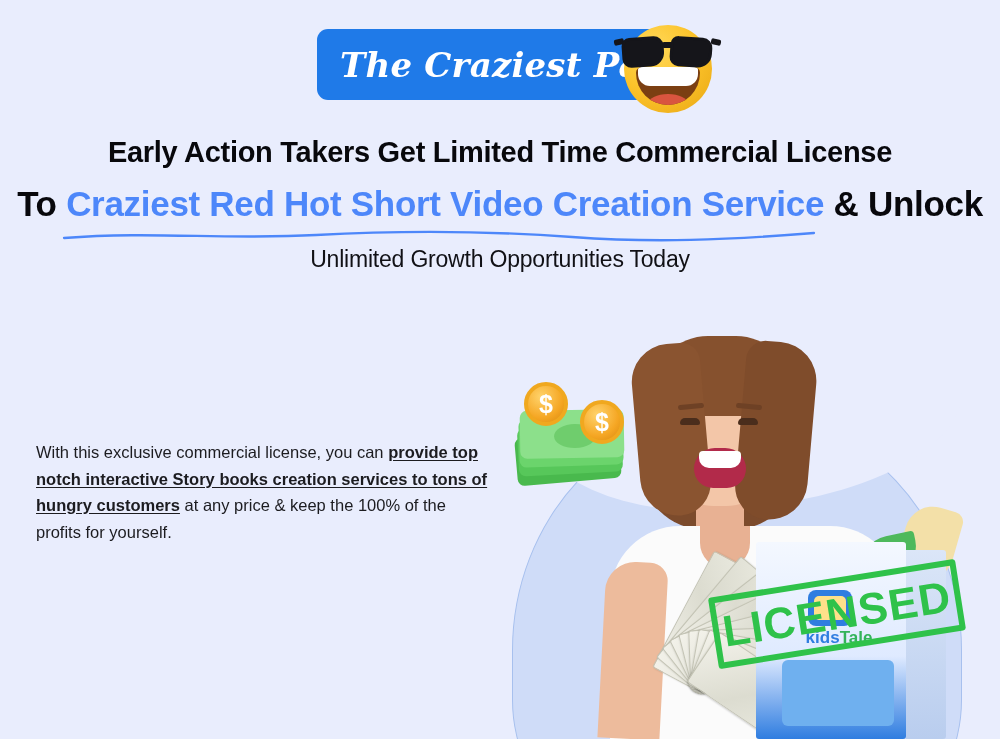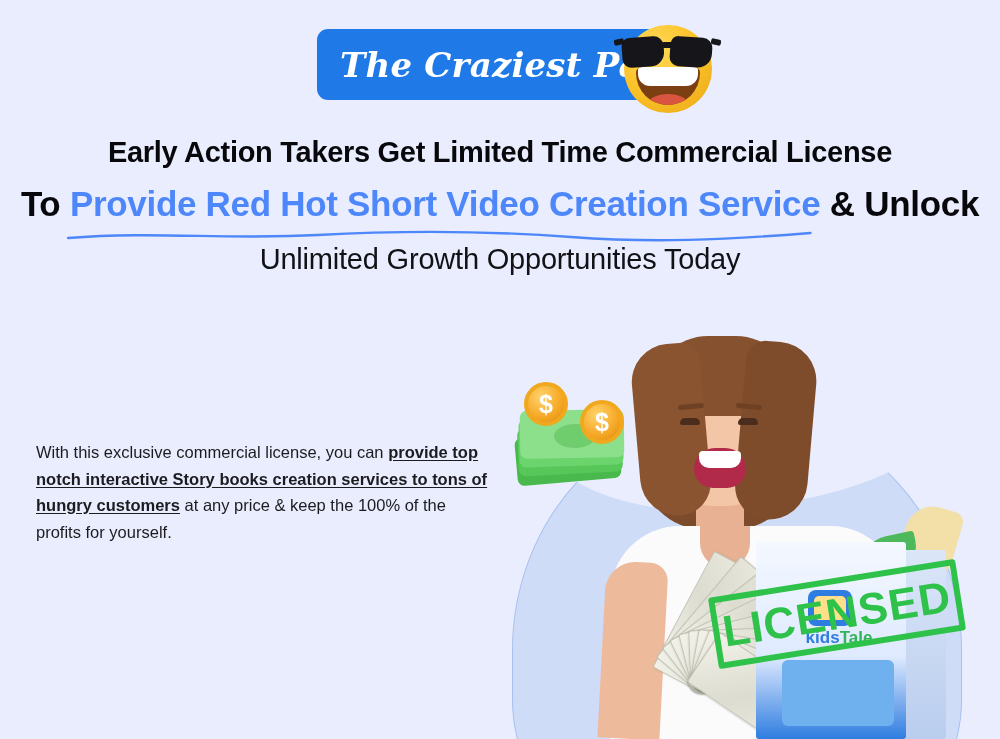--- a/index.html
+++ b/index.html
@@ -163,21 +163,21 @@
   }
   .squiggle {
     position: absolute;
     left: -6px;
     bottom: -11px;
     width: 100%;
     height: 14px;
     overflow: visible;
   }
   .hl-line3 {
-    font-size: 29px;
+    font-size: 23px;
     font-weight: normal;
     color: #111116;
     letter-spacing: -0.2px;
     line-height: 54px;
   }
 
   
   .copy {
     position: absolute;
     left: 36px;
@@ -430,21 +430,21 @@
       <div class="bridge"></div>
       <div class="lens right"></div>
       <div class="temple r"></div>
     </div>
   </div>
 </div>
 
 <div class="headline">
   <div class="hl-line hl-line1">Early Action Takers Get Limited Time Commercial License</div>
   <div class="hl-line hl-line2">
-    <span>To </span><span class="hl-blue"><span>Provide Red Hot Short Video Creation Service</span><svg class="squiggle" viewBox="0 0 740 14" preserveAspectRatio="none">
+    <span>To </span><span class="hl-blue"><span>Craziest Red Hot Short Video Creation Service</span><svg class="squiggle" viewBox="0 0 740 14" preserveAspectRatio="none">
           <path d="M4 9 C 90 2, 160 11, 250 6 S 420 2, 500 8 S 650 11, 736 4" fill="none" stroke="#4d87fa" stroke-width="2.4" stroke-linecap="round"></path>
         </svg></span><span> &amp; Unlock</span>
   </div>
   <div class="hl-line hl-line3">Unlimited Growth Opportunities Today</div>
 </div>
 
 <div class="copy">
   <p><span>With this exclusive commercial license, you can </span><b class="u">provide top notch interactive Story books creation services to tons of hungry customers</b><span> at any price &amp; keep the 100% of the profits for yourself.</span></p>
 </div>
 

